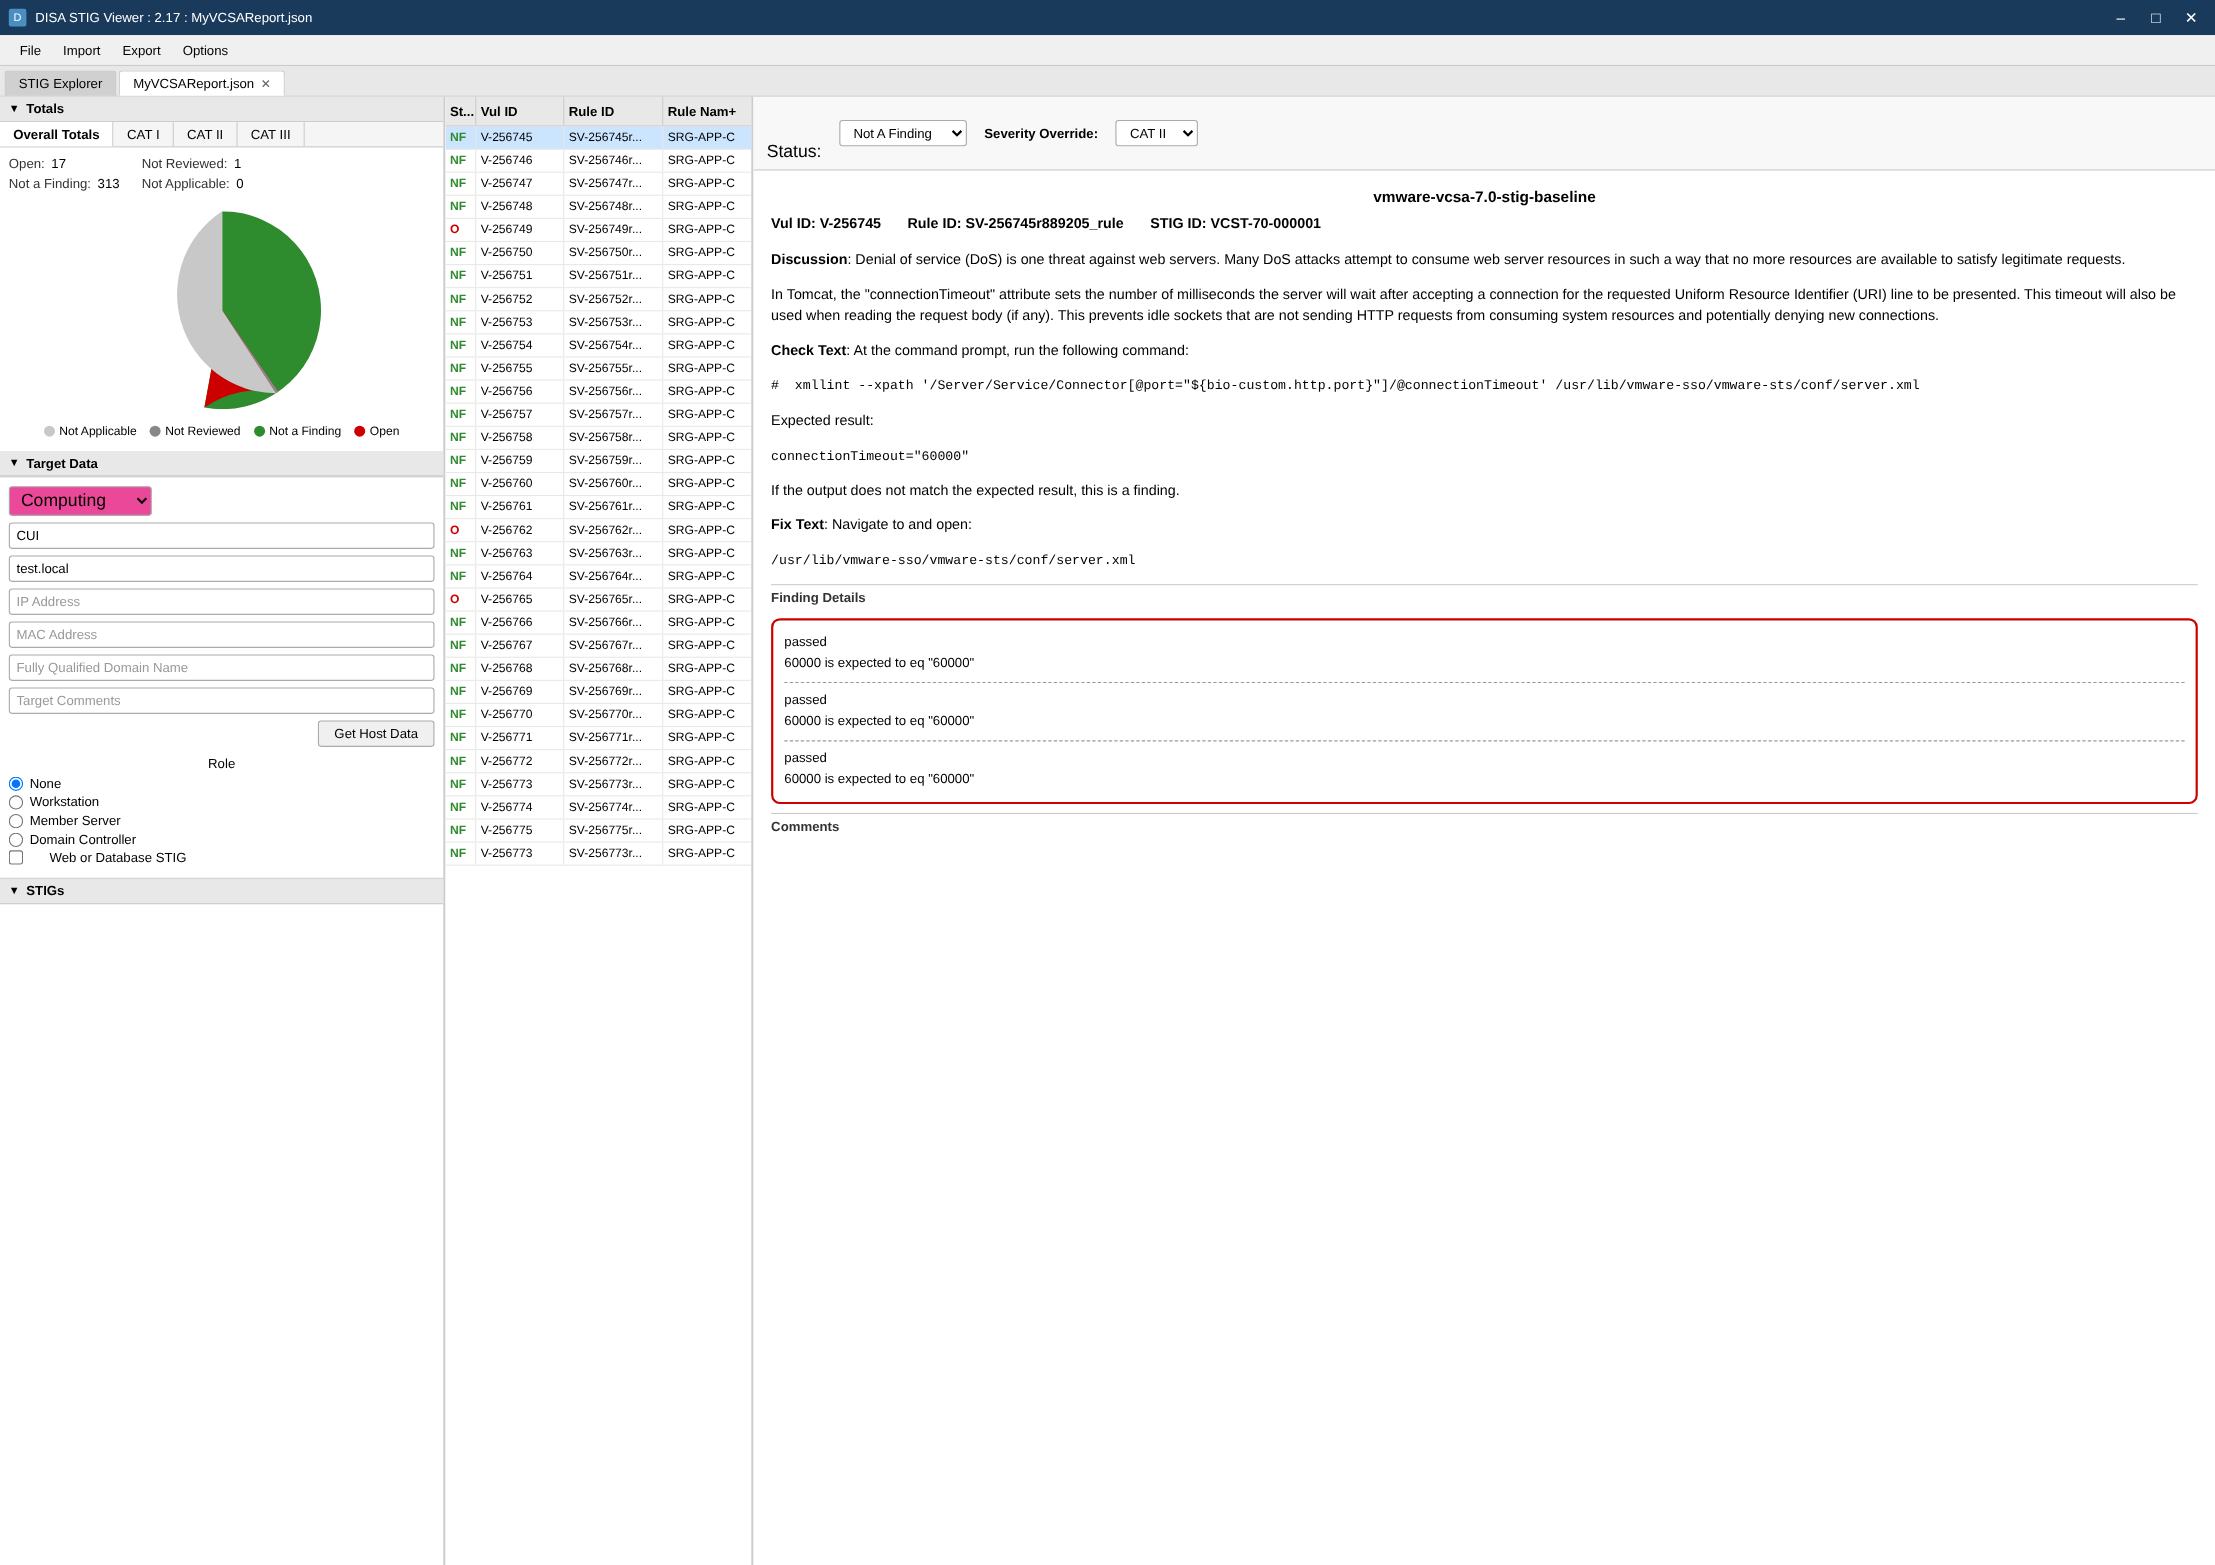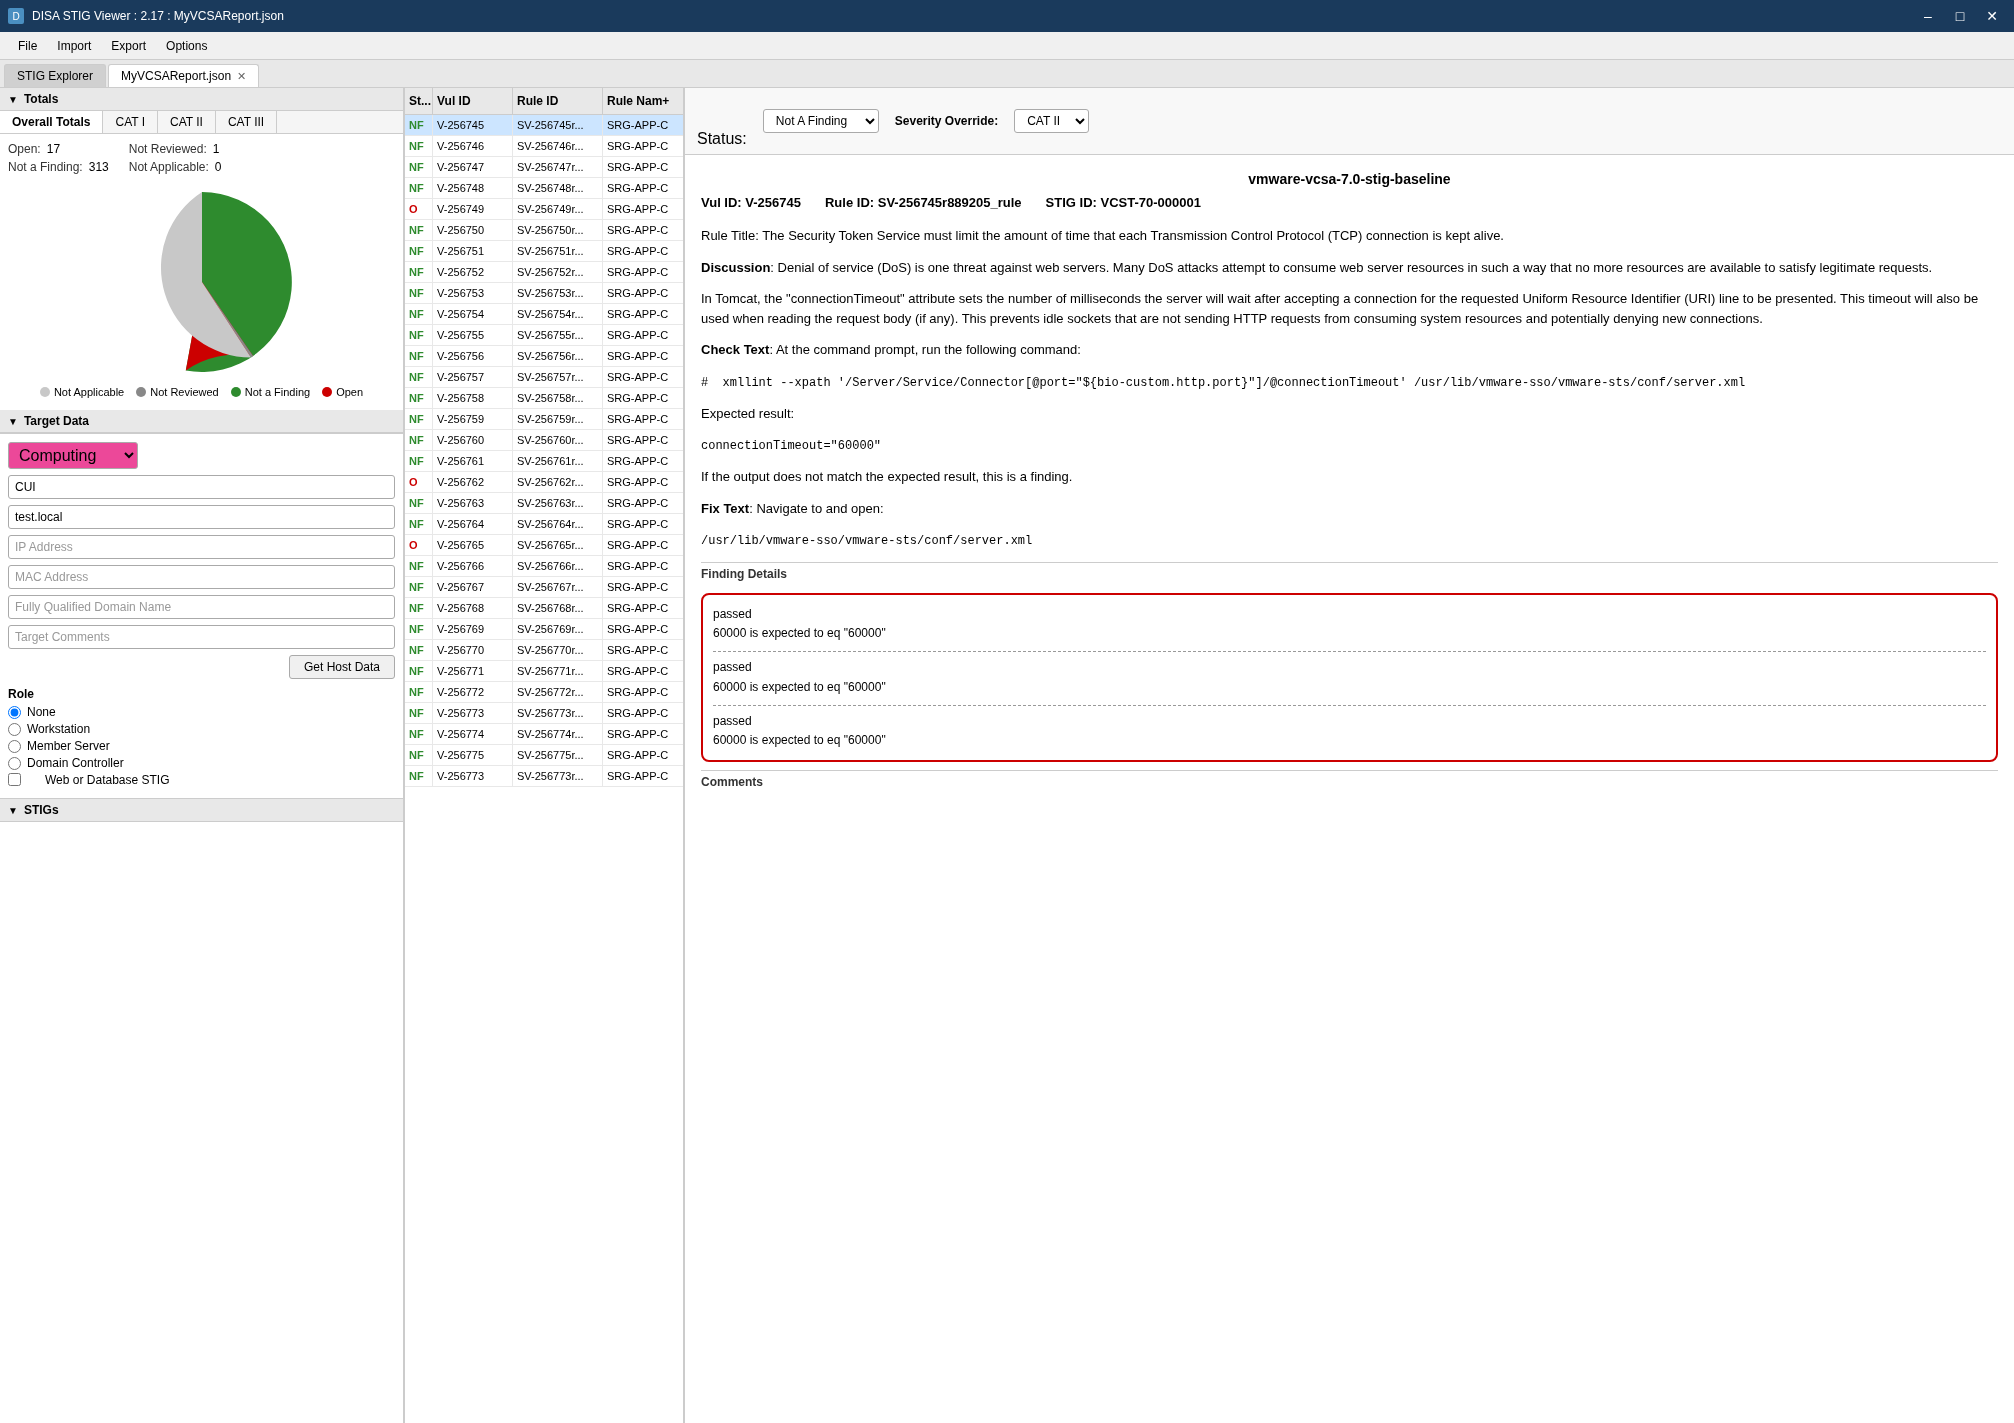--- a/index.html
+++ b/index.html
@@ -173,21 +173,21 @@
       border-radius: 3px;
       cursor: pointer;
       font-size: 12px;
     }
     
     
     .role-section {
       padding: 0 8px 8px;
       font-size: 12px;
     }
-    .role-title { font-weight: bold; margin-bottom: 4px; }
+    .role-title { font-weight: normal; margin-bottom: 4px; text-align: center; }
     .radio-item { display: flex; align-items: center; gap: 6px; margin-bottom: 3px; }
     .checkbox-item { display: flex; align-items: flex-start; gap: 24px; margin-bottom: 3px; }
     
     
     .stigs-section {
       border-top: 1px solid #ccc;
       flex: 1;
     }
     
     
@@ -712,23 +712,20 @@
     <div class="detail-content scrollbar-y">
 
       <div class="stig-title">vmware-vcsa-7.0-stig-baseline</div>
 
       <div class="vul-info">
         <span><strong>Vul ID:</strong> <span>V-256745</span></span>
         <span><strong>Rule ID:</strong> <span>SV-256745r889205_rule</span></span>
         <span><strong>STIG ID:</strong> <span>VCST-70-000001</span></span>
       </div>
 
-      <div class="detail-section">
-        <span>Rule Title: The Security Token Service must limit the amount of time that each Transmission Control Protocol (TCP) connection is kept alive.</span>
-      </div>
 
       <div class="detail-section">
         <strong>Discussion</strong>: 
         <span>Denial of service (DoS) is one threat against web servers. Many DoS attacks attempt to consume web server resources in such a way that no more resources are available to satisfy legitimate requests.</span>
       </div>
 
       <div class="detail-section">
         <span>In Tomcat, the "connectionTimeout" attribute sets the number of milliseconds the server will wait after accepting a connection for the requested Uniform Resource Identifier (URI) line to be presented. This timeout will also be used when reading the request body (if any). This prevents idle sockets that are not sending HTTP requests from consuming system resources and potentially denying new connections.</span>
       </div>
 

